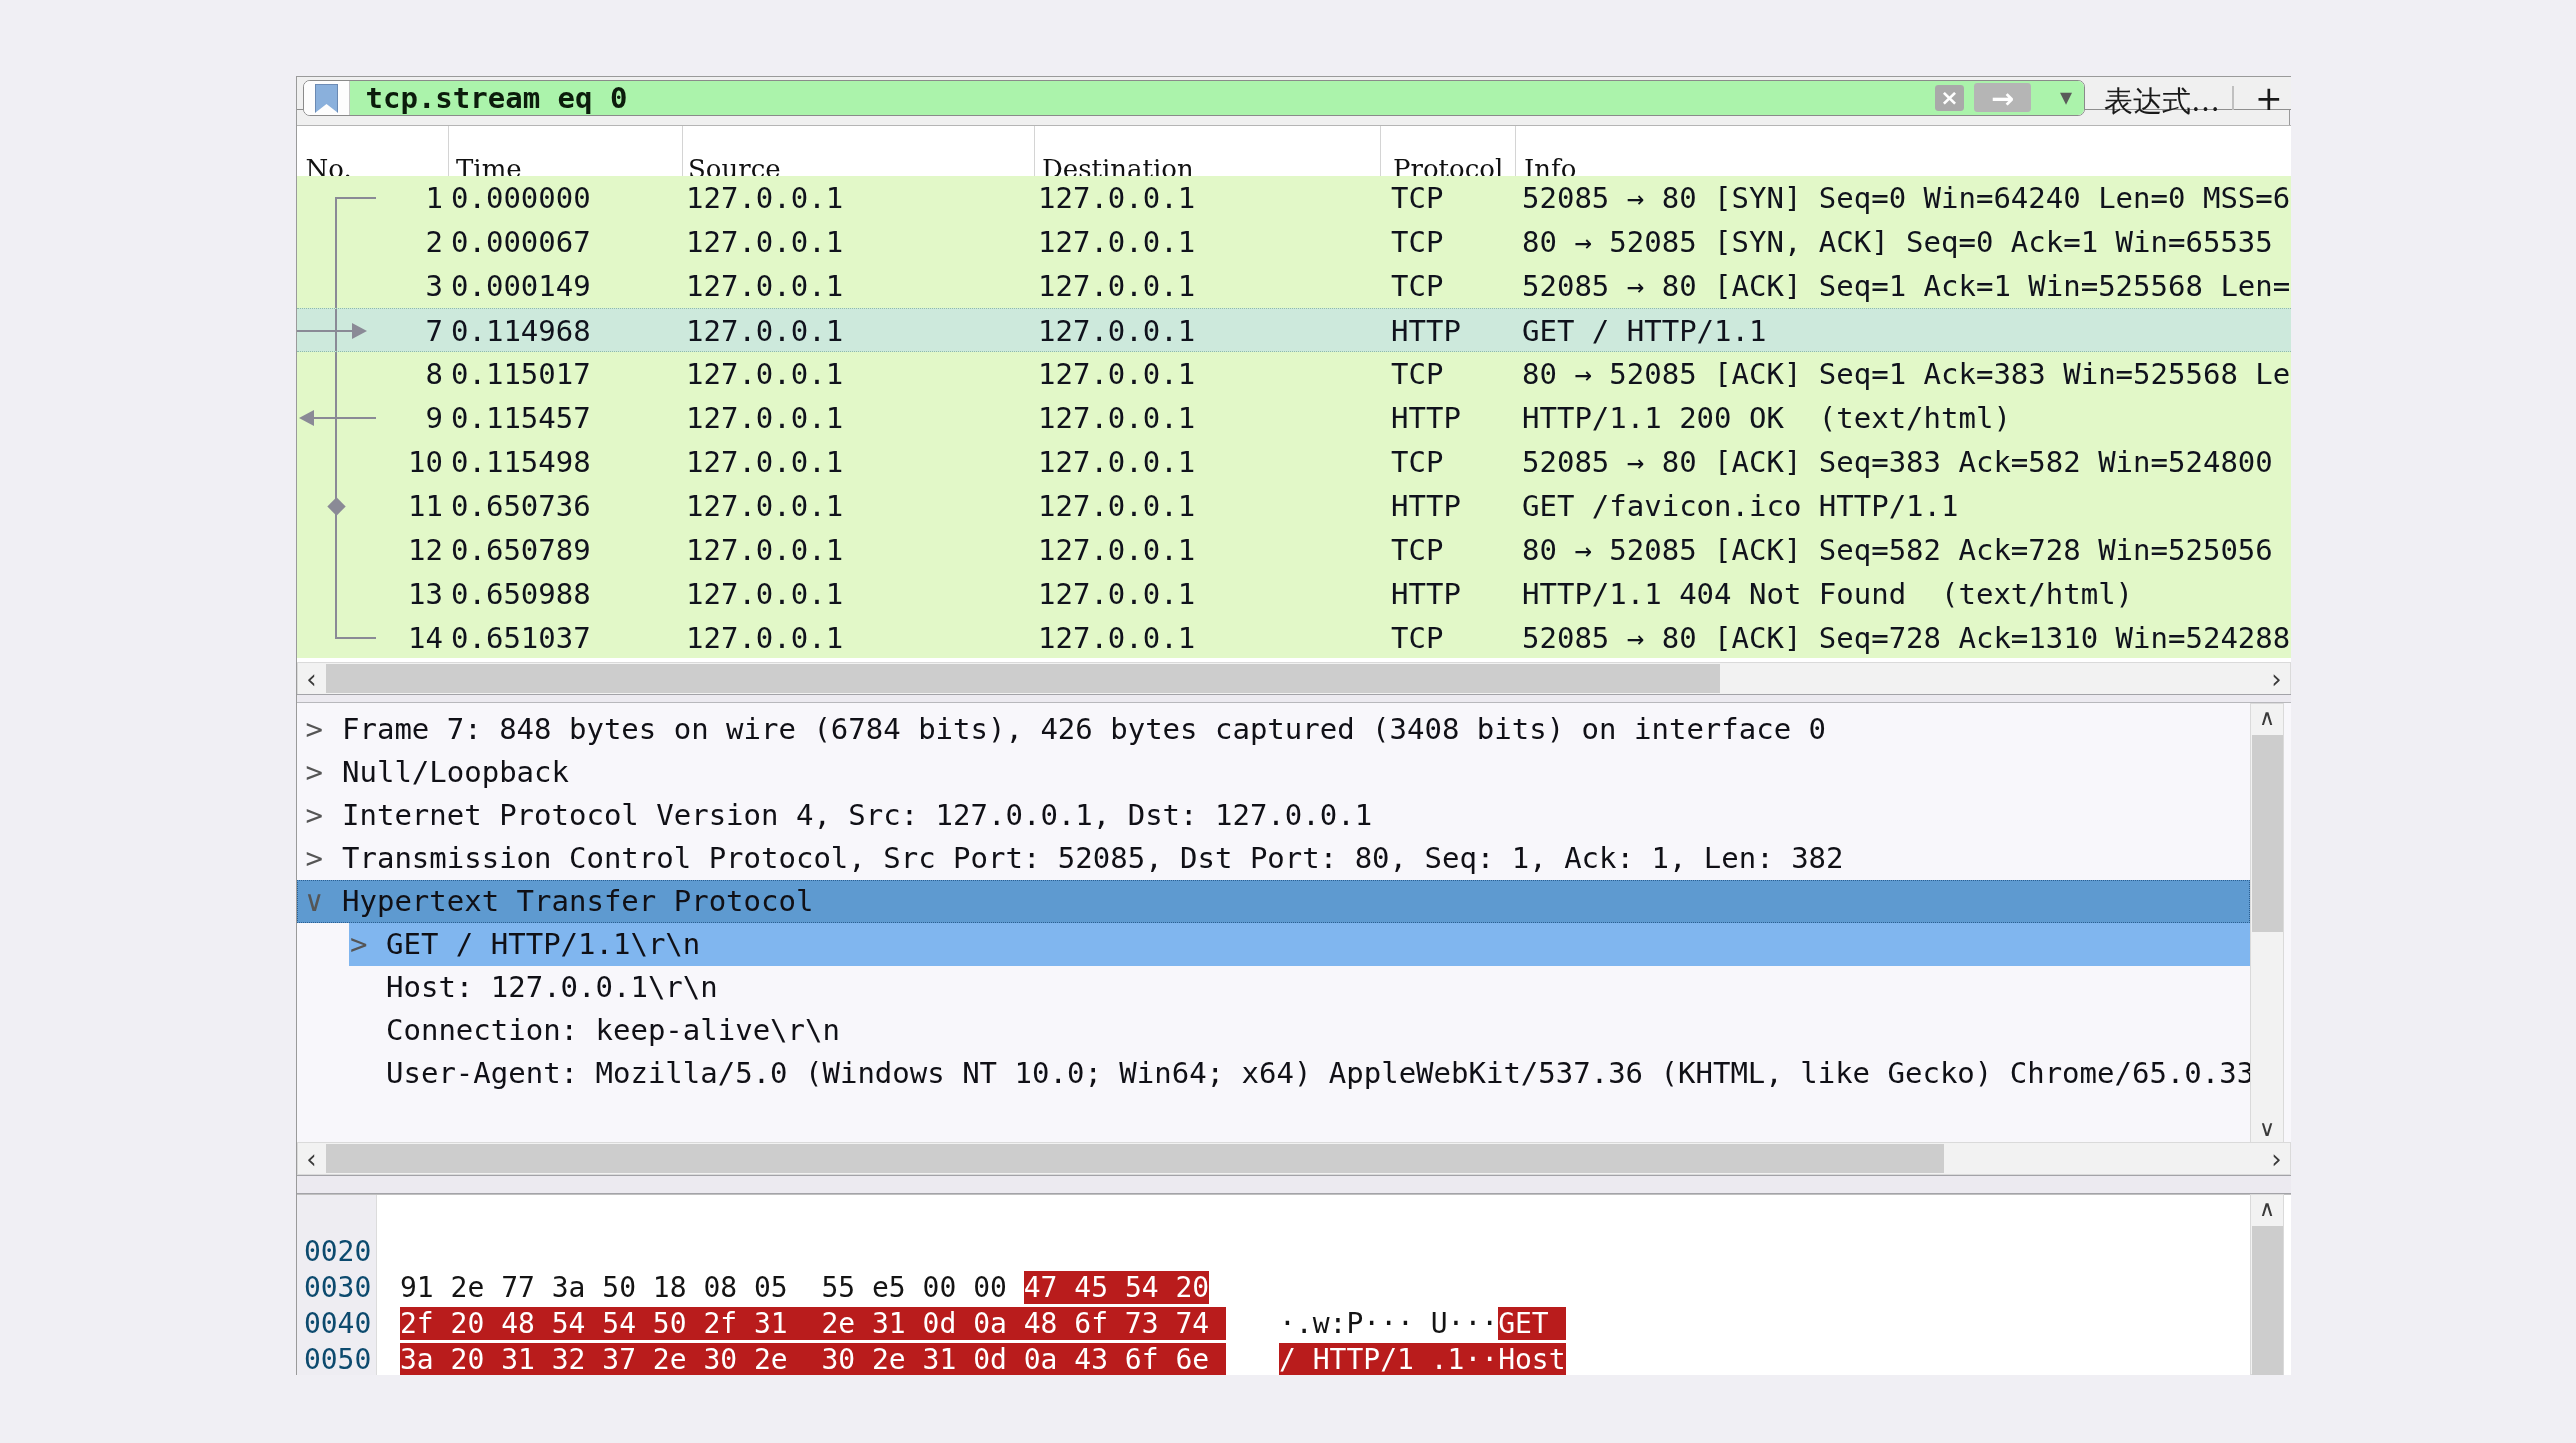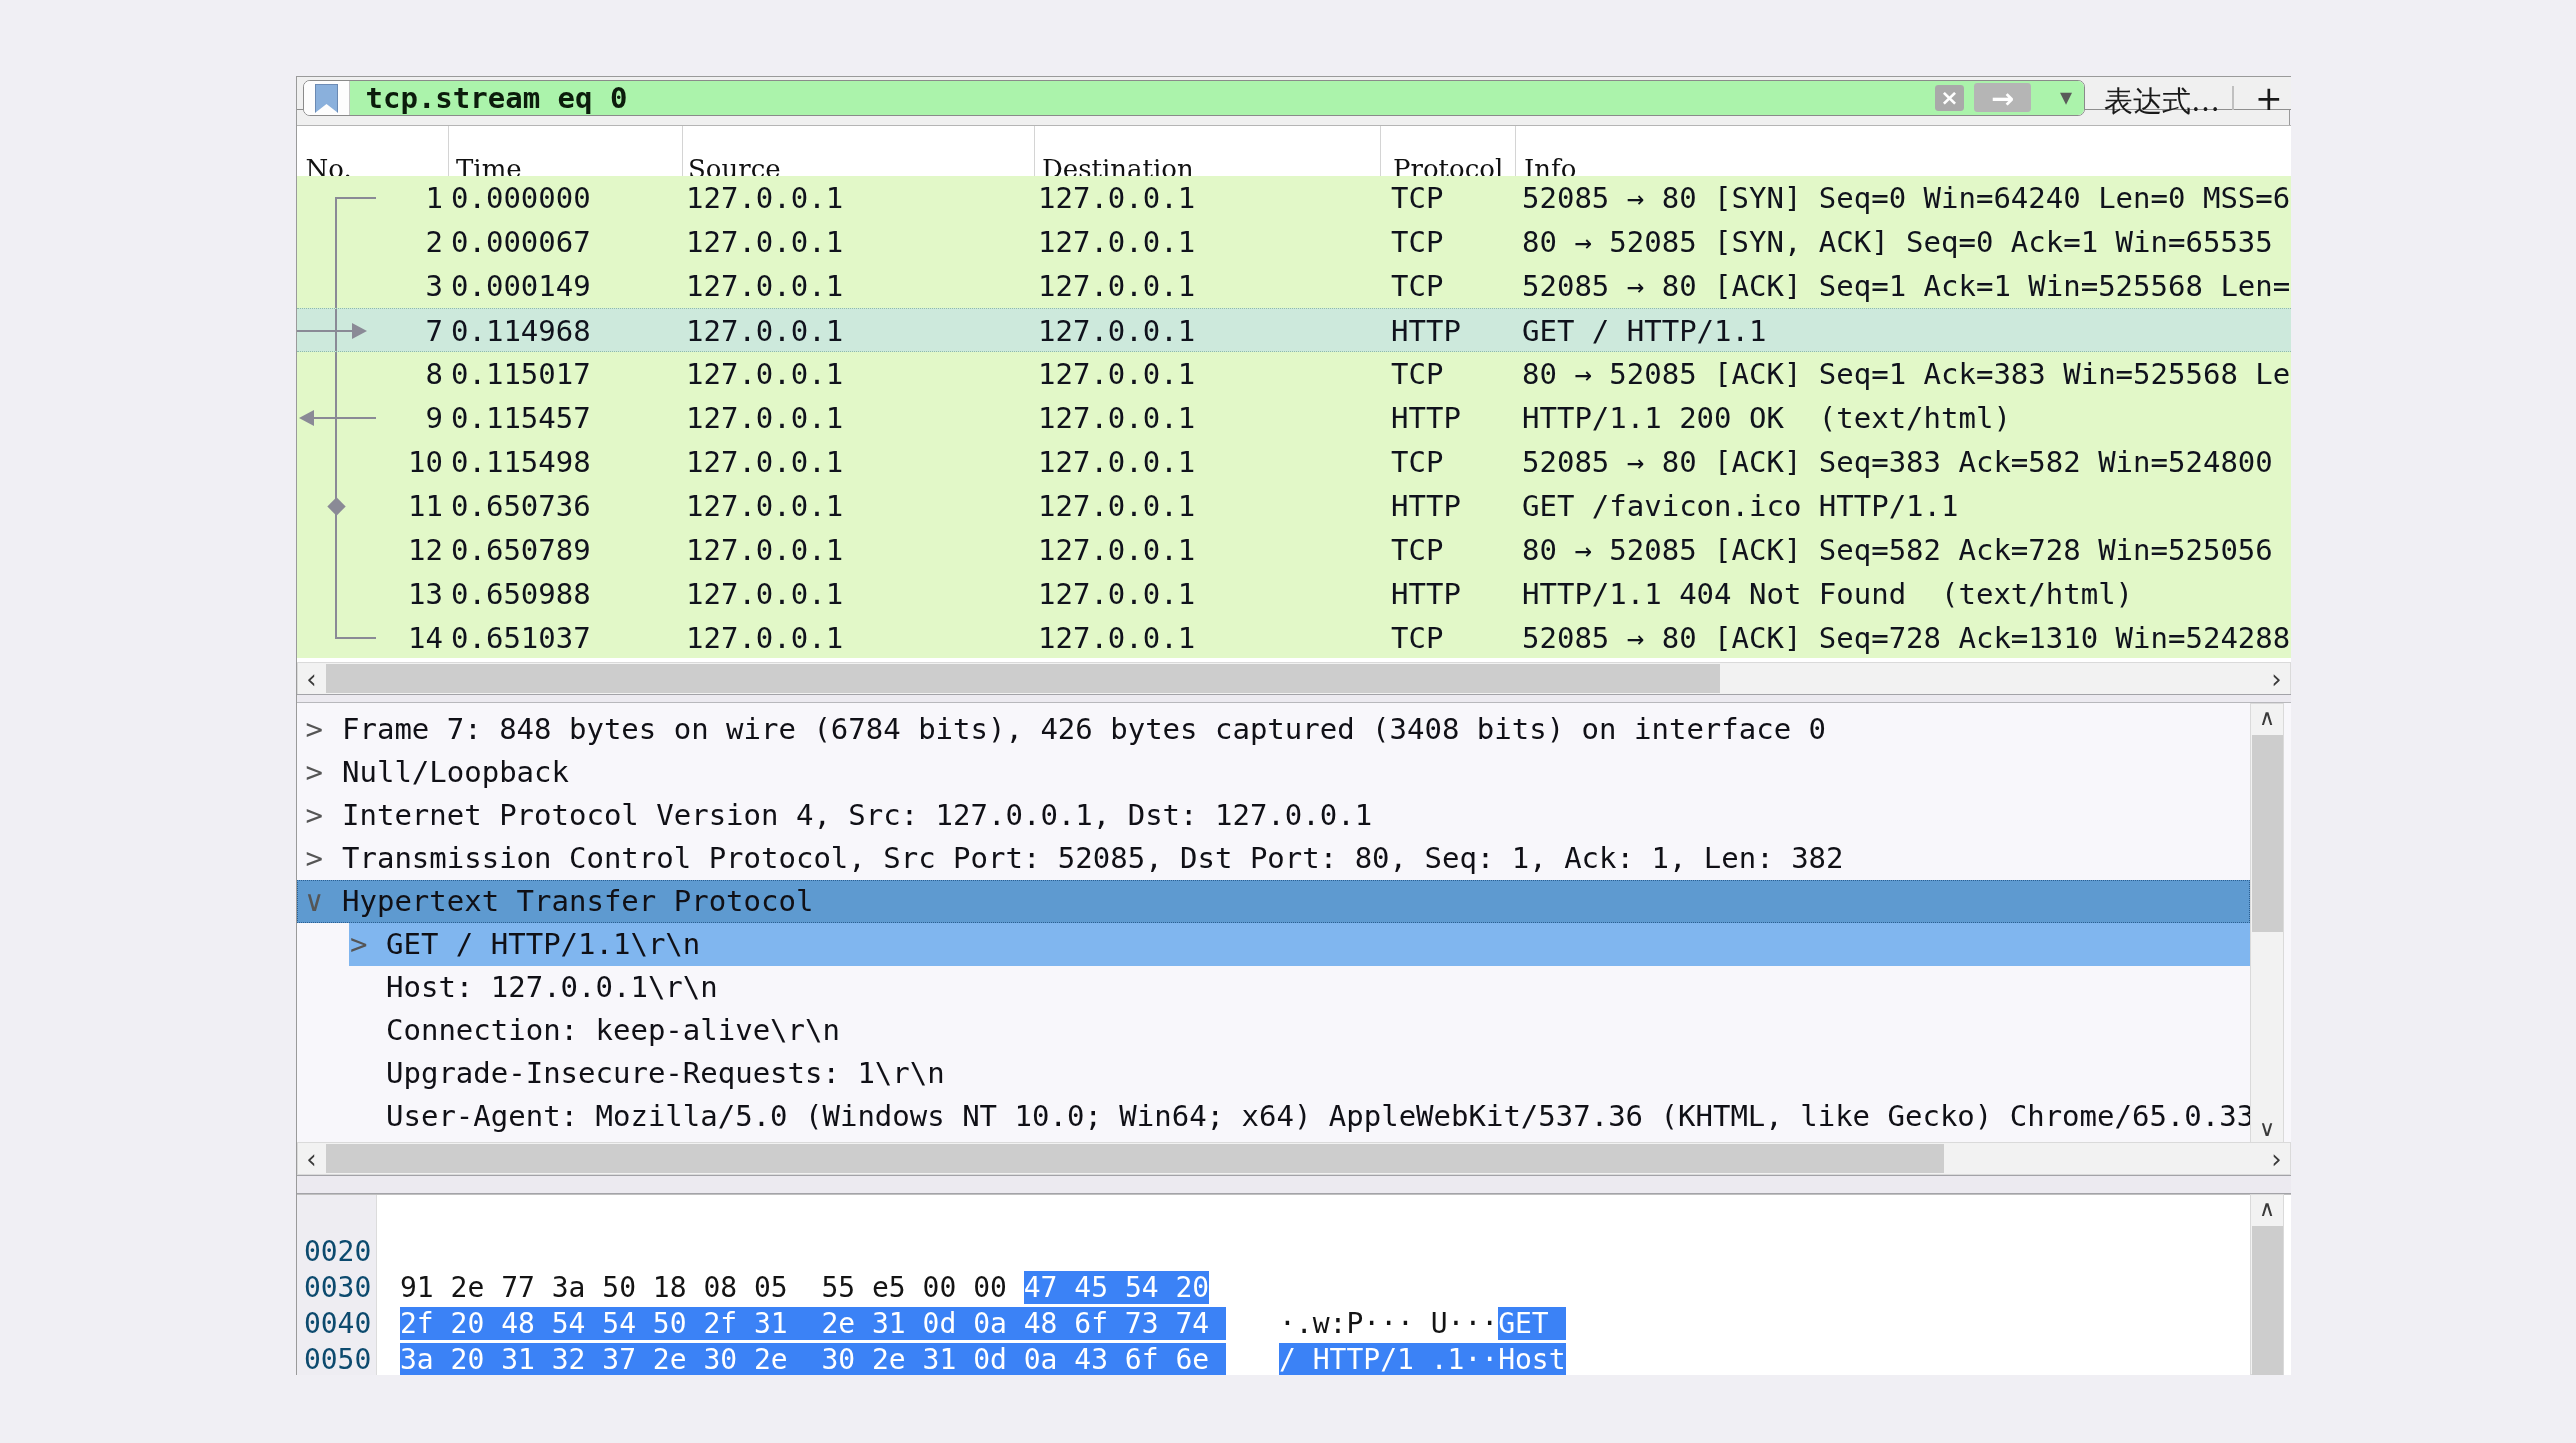--- a/index.html
+++ b/index.html
@@ -89,21 +89,21 @@
   .hl-related{background:linear-gradient(to right,transparent 52px,#80b6ef 52px);}
 
   
   .hexpane{position:absolute;left:0;top:1118px;width:1994px;height:181px;background:#ffffff;overflow:hidden;
            border-top:0.9px solid #c0c0c0;box-sizing:border-box;}
   .hexgutter{position:absolute;left:0;top:0;width:79px;height:100%;background:#eeedf2;border-right:0.9px solid #dcdcdc;}
   .hxrow{position:relative;width:1994px;height:36px;line-height:36px;font-size:28px;white-space:pre;}
   .hxoff{position:absolute;left:6.9px;color:#0c4a6e;}
   .hxbytes{position:absolute;left:103px;color:#141414;}
   .hxascii{position:absolute;left:982px;color:#141414;}
-  .selblue{background:#3b82f6;color:#ffffff;text-align:center;}
+  .selblue{background:#b91c1c;color:#ffffff;text-align:center;}
 
   .gap-below-rows{position:absolute;left:0;top:582px;width:1994px;height:4.3px;background:#ffffff;}
 </style>
 </head>
 <body>
 
 <div class="page">
   <div class="window">
 
     <div class="filterbar">
@@ -277,24 +277,20 @@
         <div class="drow hl-none ind-1">
           <span class="dexp"></span>
           <span class="dtext">Host: 127.0.0.1\r\n</span>
         </div>
         <div class="drow hl-none ind-1">
           <span class="dexp"></span>
           <span class="dtext">Connection: keep-alive\r\n</span>
         </div>
         <div class="drow hl-none ind-1">
           <span class="dexp"></span>
-          <span class="dtext">Upgrade-Insecure-Requests: 1\r\n</span>
-        </div>
-        <div class="drow hl-none ind-1">
-          <span class="dexp"></span>
           <span class="dtext">User-Agent: Mozilla/5.0 (Windows NT 10.0; Win64; x64) AppleWebKit/537.36 (KHTML, like Gecko) Chrome/65.0.3325.18</span>
         </div>
     </div>
 
     <div class="vscroll" style="left:1953px;top:627px;height:440px;">
       <span class="arrow" style="top:0">∧</span>
       <span class="arrow" style="bottom:0">∨</span>
       <span class="thumb" style="top:31px;height:197px;"></span>
     </div>
 

